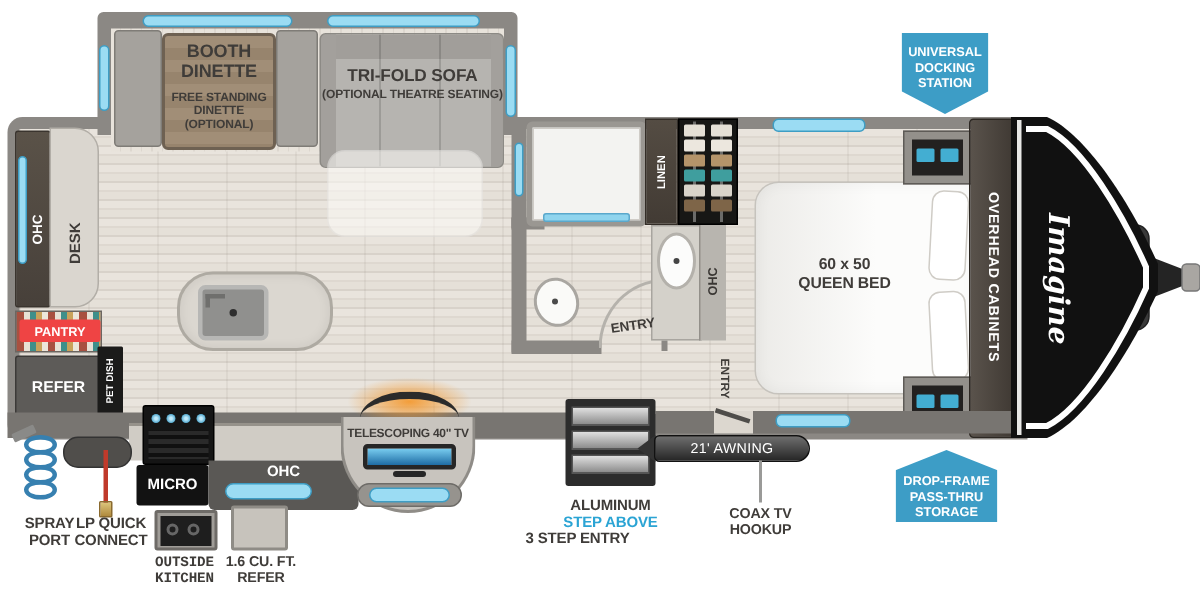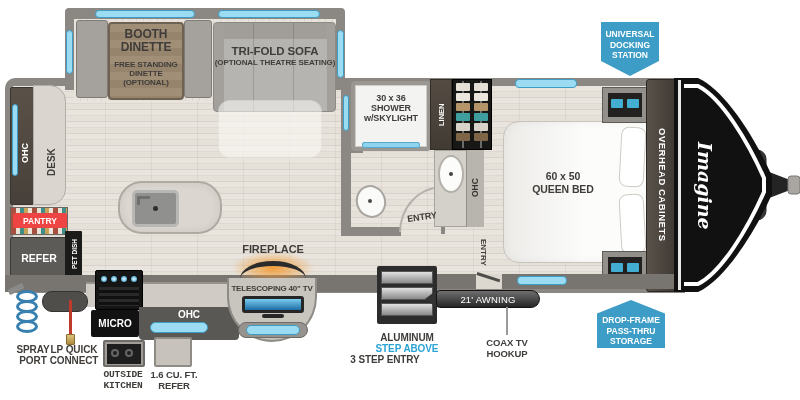--- a/index.html
+++ b/index.html
@@ -350,26 +350,22 @@
     <rect x="38" y="22" width="3" height="210" fill="#e8e8e6"></rect>
   </svg>
 
   <div class="lbl booth-title">BOOTH
 DINETTE</div>
   <div class="lbl booth-sub">FREE STANDING
 DINETTE
 (OPTIONAL)</div>
   <div class="lbl sofa-sub">(OPTIONAL THEATRE SEATING)</div>
   <div class="lbl sofa-title">TRI-FOLD SOFA</div>
-  <div class="lbl shower-lbl">30 x 36
-SHOWER
-w/SKYLIGHT</div>
   <div class="lbl bed-lbl">60 x 50
 QUEEN BED</div>
-  <div class="lbl fireplace-lbl">FIREPLACE</div>
   <div class="lbl tv-lbl">TELESCOPING 40" TV</div>
   <div class="lbl steps-lbl-1">ALUMINUM</div>
   <div class="lbl steps-lbl-2">STEP ABOVE</div>
   <div class="lbl steps-lbl-3">3 STEP ENTRY</div>
   <div class="lbl coax-lbl">COAX TV
 HOOKUP</div>
   <div class="lbl spray-lbl">SPRAY
 PORT</div>
   <div class="lbl lp-lbl">LP QUICK
 CONNECT</div>

